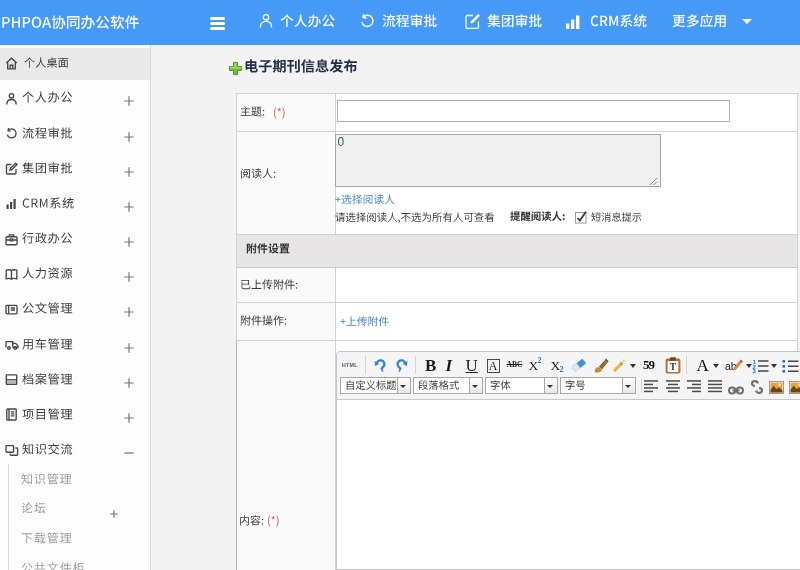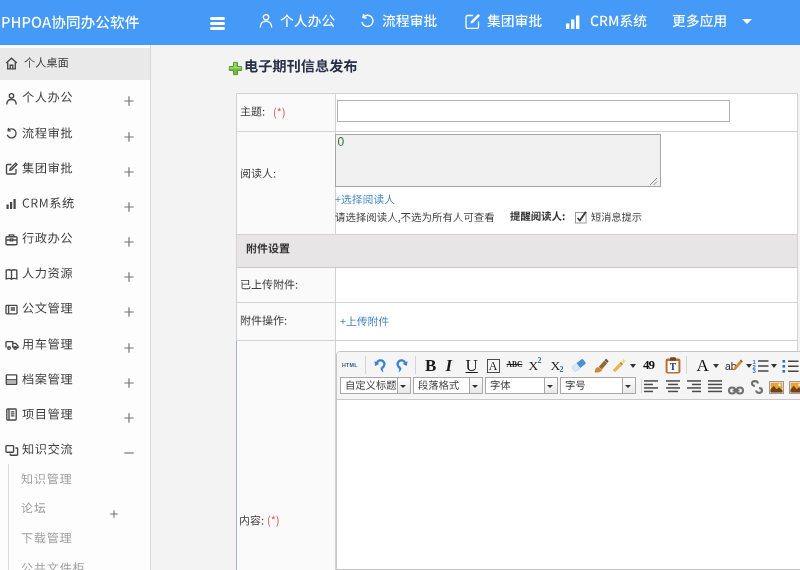--- a/index.html
+++ b/index.html
@@ -422,21 +422,21 @@
       <path d="M0.6 14.2 C0.8 10.2 2.8 8.6 5.4 9.4 L8.2 12.2 C6.4 14.4 3 15 0.6 14.2 Z" fill="#c98a3d"></path>
       <path d="M4.8 8.8 L10.4 2.4 L13.2 5.2 L7.8 11.4 Z" fill="#96682e"></path>
       <path d="M10.6 2.2 L12 0.6 L14.6 3.2 L13.3 4.9 Z" fill="#5a5a5a"></path>
     </svg></div>
 <div style="position:absolute;left:612px;top:358px;"><svg width="15" height="15" viewBox="0 0 15 15">
       <path d="M0.8 12 L7.6 5.2 L9.8 7.4 L3 14.2 Z" fill="#e8b34a"></path>
       <path d="M7.6 5.2 L9.8 7.4 L11.2 6 L9 3.8 Z" fill="#c98a2d"></path>
       <path d="M11.8 0.4 L12.4 2.6 L14.6 3.2 L12.4 3.8 L11.8 6 L11.2 3.8 L9 3.2 L11.2 2.6 Z" fill="#f2cf60"></path>
     </svg></div>
 <div style="position:absolute;left:629.5px;top:363.5px;width:0;height:0;border-left:3.5px solid transparent;border-right:3.5px solid transparent;border-top:4px solid #333;"></div>
-<div style="position:absolute;left:643.0px;top:354.8px;font:13px 'Liberation Sans',sans-serif;color:#111;line-height:19px;white-space:nowrap;font-family:'Liberation Serif',serif;font-weight:bold;letter-spacing:-1px;">49</div>
+<div style="position:absolute;left:643.0px;top:354.8px;font:13px 'Liberation Sans',sans-serif;color:#111;line-height:19px;white-space:nowrap;font-family:'Liberation Serif',serif;font-weight:bold;letter-spacing:-1px;">59</div>
 <div style="position:absolute;left:664.5px;top:356.5px;"><svg width="16" height="17" viewBox="0 0 16 17">
       <rect x="0.6" y="1.6" width="14.8" height="15" rx="1.8" fill="#b57035"></rect>
       <rect x="5" y="0.3" width="6" height="3.4" rx="1.2" fill="#7a4418"></rect>
       <rect x="2.6" y="4" width="10.8" height="11" fill="#fdfdfd"></rect>
       <text x="8" y="13" font-size="9.5" font-family="Liberation Serif" fill="#223355" text-anchor="middle" font-weight="bold">T</text>
     </svg></div>
 <div style="position:absolute;left:696.5px;top:352.8px;font:17px 'Liberation Sans',sans-serif;color:#0a0a0a;line-height:25px;white-space:nowrap;font-family:'Liberation Serif',serif;">A</div>
 <div style="position:absolute;left:712.5px;top:363.5px;width:0;height:0;border-left:3.5px solid transparent;border-right:3.5px solid transparent;border-top:4px solid #333;"></div>
 <div style="position:absolute;left:725px;top:357.5px;"><svg width="18" height="15" viewBox="0 0 18 15">
       <text x="0" y="11.5" font-size="10.5" font-family="Liberation Sans" fill="#222">ab</text>

